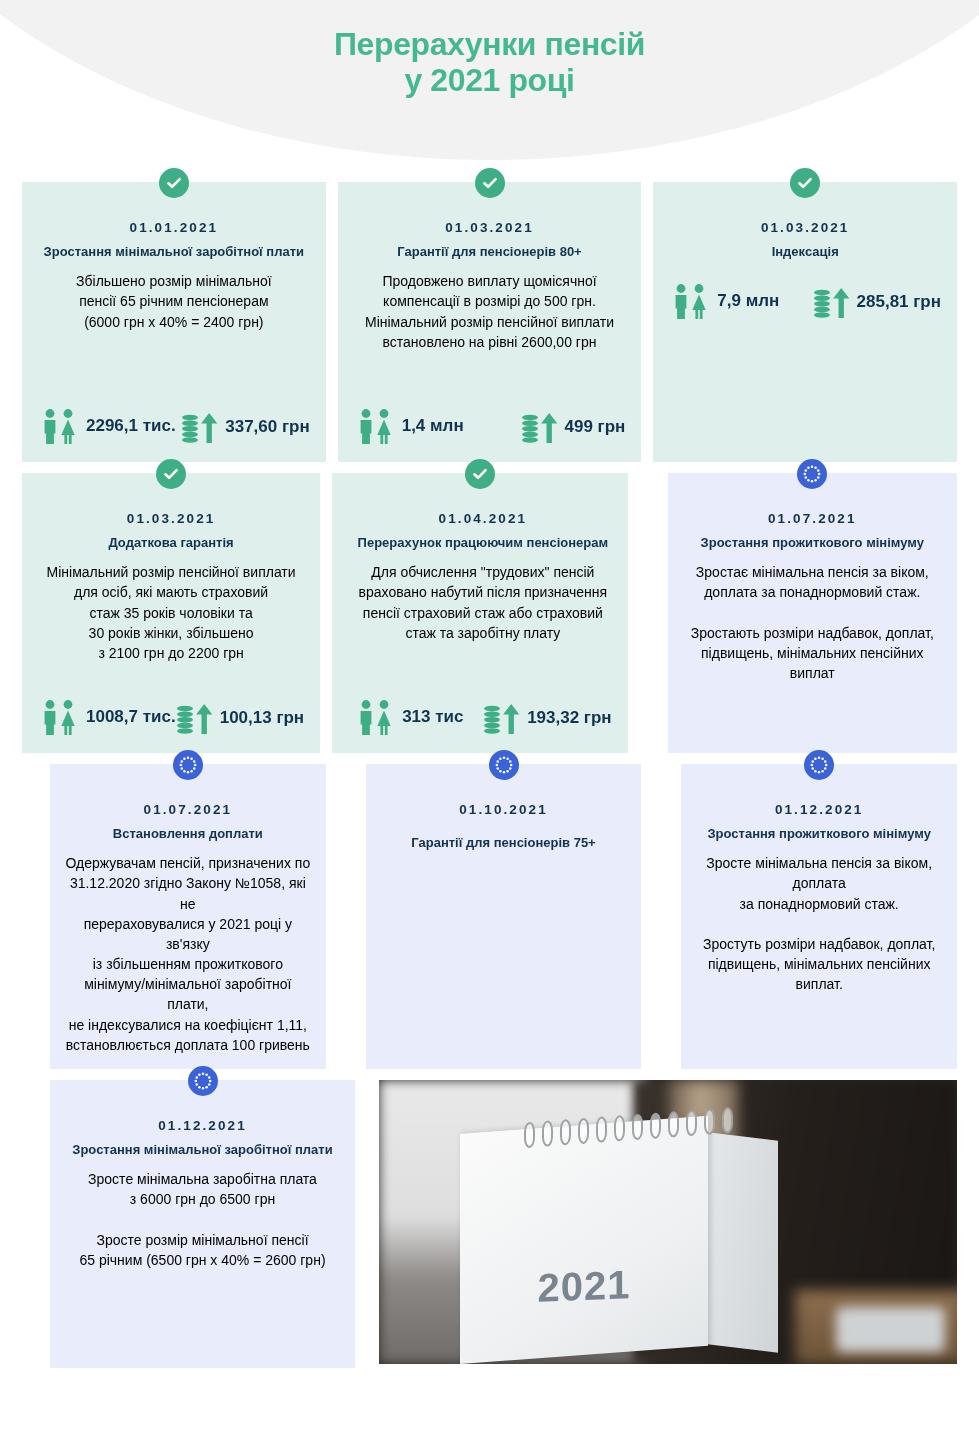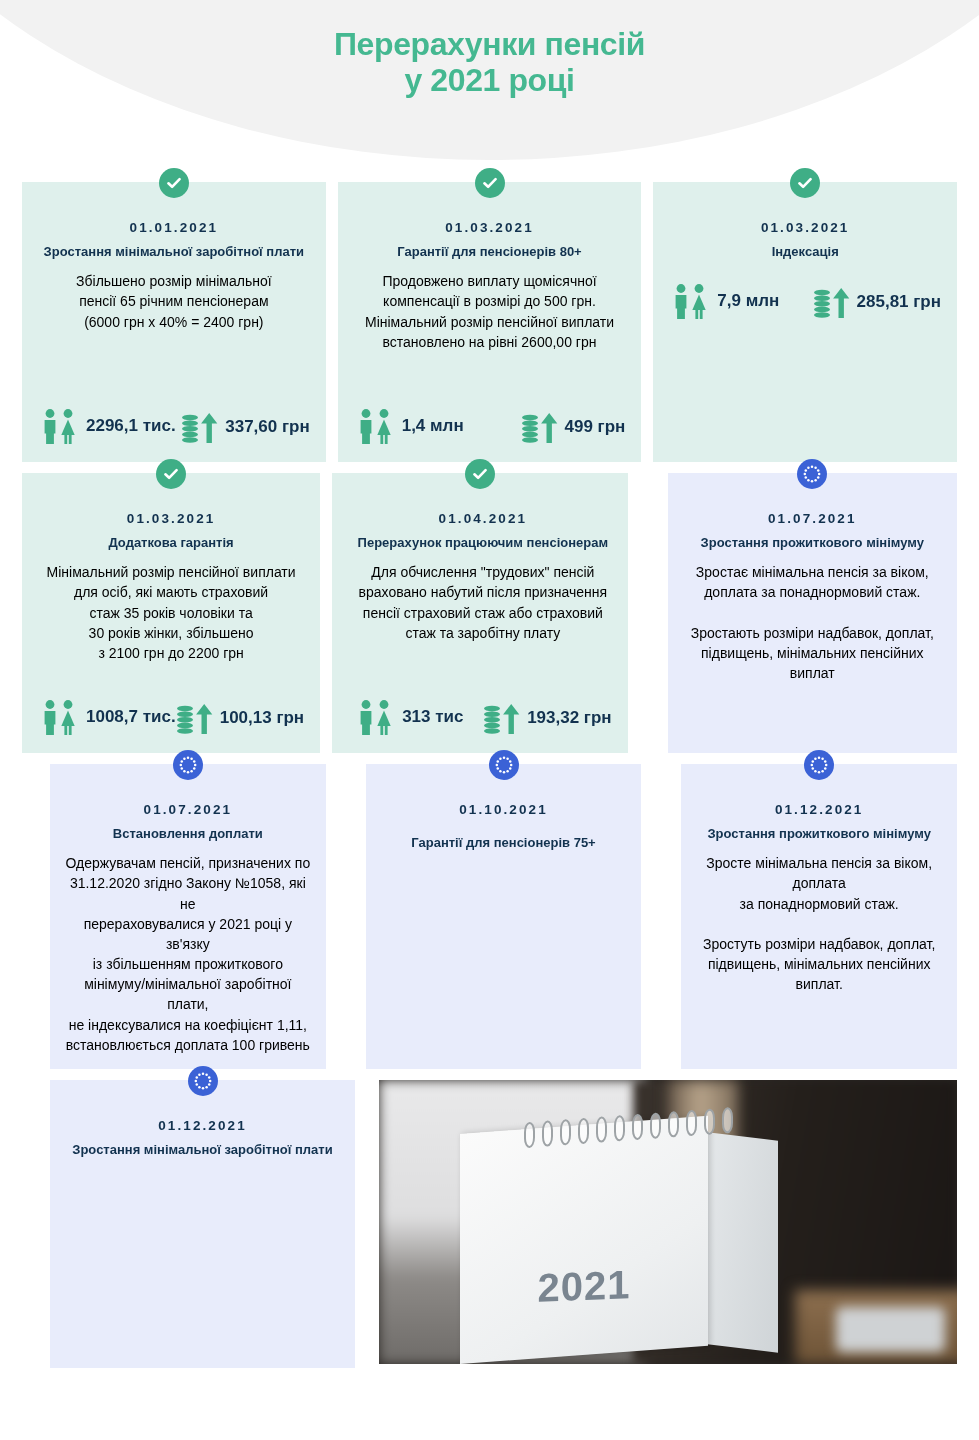--- a/index.html
+++ b/index.html
@@ -557,20 +557,25 @@
               <circle cx="12.00" cy="19.20" r="1.25" fill="#ffffff"></circle>
               <circle cx="8.40" cy="18.24" r="1.25" fill="#ffffff"></circle>
               <circle cx="5.76" cy="15.60" r="1.25" fill="#ffffff"></circle>
               <circle cx="4.80" cy="12.00" r="1.25" fill="#ffffff"></circle>
               <circle cx="5.76" cy="8.40" r="1.25" fill="#ffffff"></circle>
               <circle cx="8.40" cy="5.76" r="1.25" fill="#ffffff"></circle>
             </svg>
           </div>
           <div class="card-date">01.12.2021</div>
           <div class="card-subtitle">Зростання мінімальної заробітної плати</div>
+          <div class="card-body">Зросте мінімальна заробітна плата
+з 6000 грн до 6500 грн
+
+Зросте розмір мінімальної пенсії
+65 річним (6500 грн х 40% = 2600 грн)</div>
         </div>
       </div>
 
     <div class="photo">
       <div class="photo-inner">
         <div class="ph-bg-left"></div>
         <div class="ph-bg-right"></div>
         <div class="ph-pillar"></div>
         <div class="ph-desk"></div>
         <div class="ph-paper"></div>

